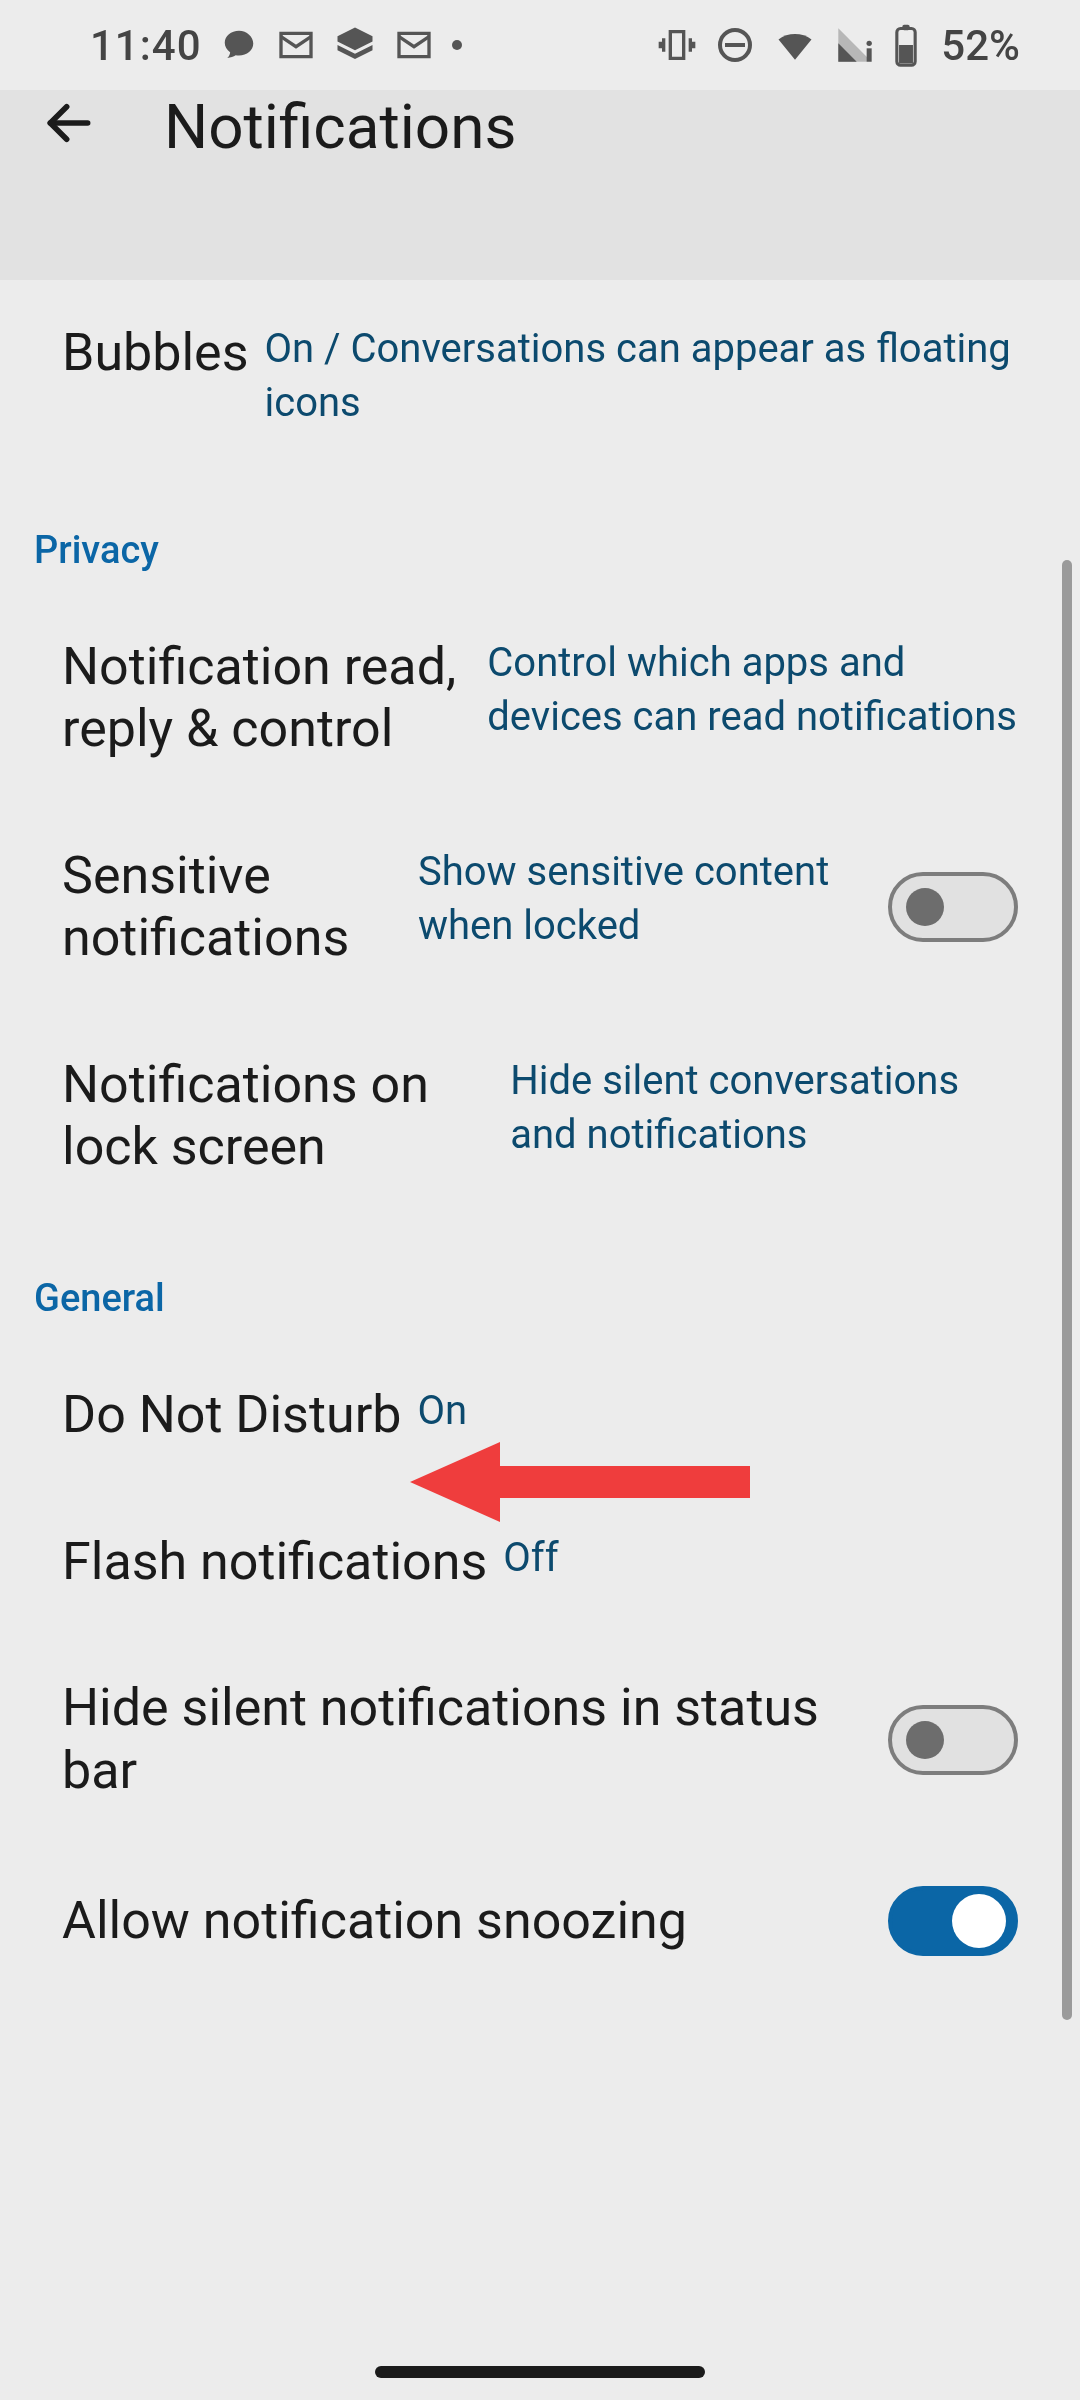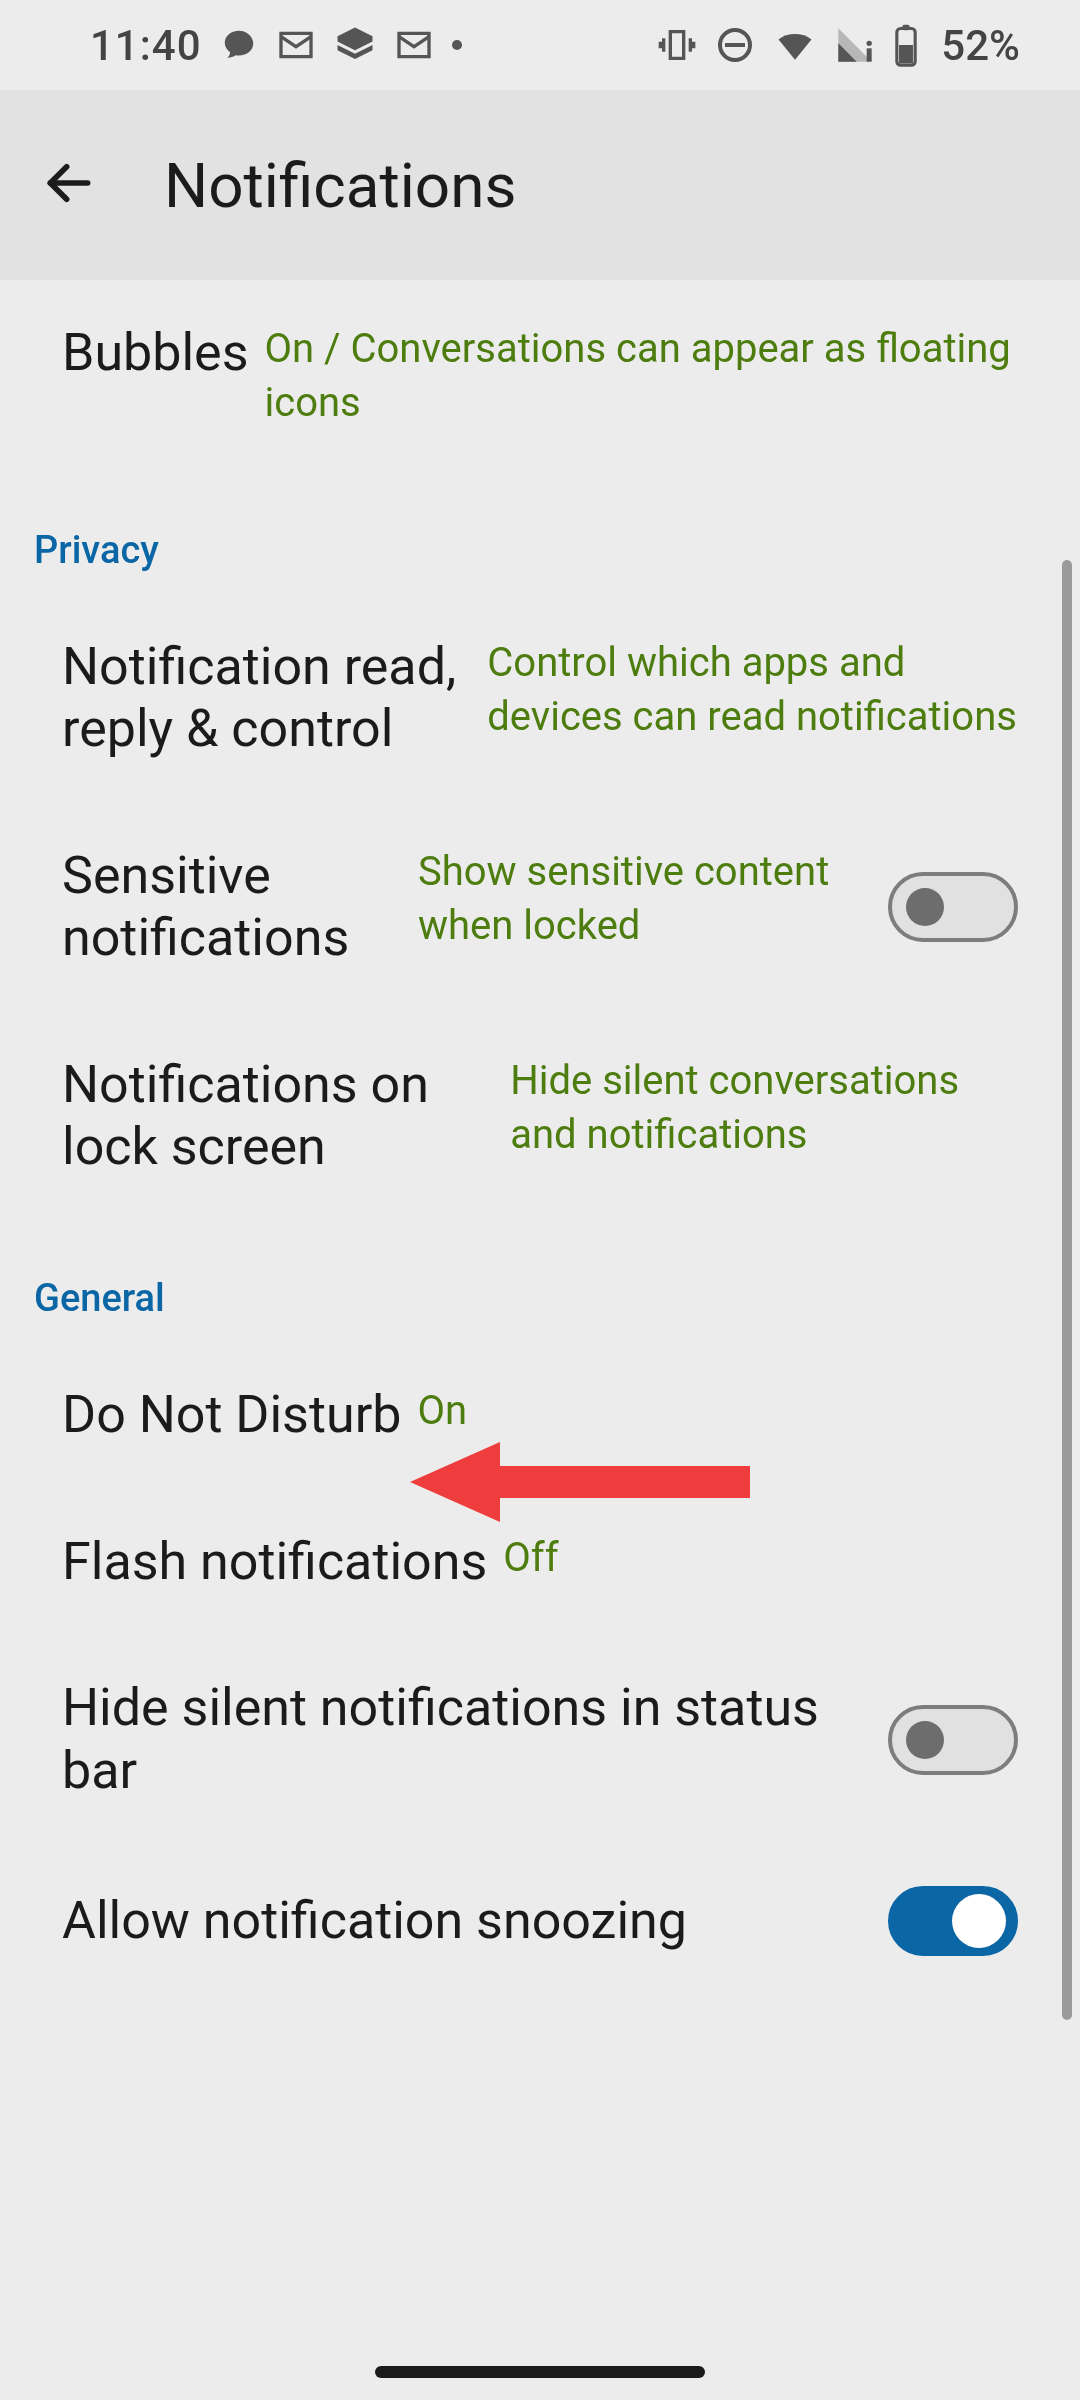--- a/index.html
+++ b/index.html
@@ -29,42 +29,41 @@
   .sb-time { font-size: 42px; font-weight: 500; letter-spacing: 1px; color:#444; }
   .sb-icon { display: inline-flex; align-items: center; justify-content: center; }
   .sb-icon svg { display:block; }
   .sb-batt-txt { font-size: 42px; font-weight: 500; color:#444; margin-left:4px;}
   .sb-dot { width:10px; height:10px; border-radius:50%; background:#555; }
 
   
   .appbar {
     height: 190px;
     display: flex;
-    align-items: center;
     padding: 0 34px;
     gap: 60px;
     background: #e2e2e2;
   }
   .appbar .back { width:70px; height:70px; display:flex; align-items:center; justify-content:center; }
   .appbar-title { font-size: 62px; font-weight: 400; color:#1b1b1b; letter-spacing:0px; }
 
   
   .content {
     padding-bottom: 40px;
   }
   .row {
     padding: 42px 62px;
     display: flex;
     align-items: center;
     justify-content: space-between;
     gap: 40px;
   }
   .row .txts { flex: 1; display:flex; gap:16px; }
   .row-title { font-size: 52px; color:#1b1b1b; line-height:1.2; }
-  .row-sub   { font-size: 40px; color:#4d7c0f; line-height:1.35; }
+  .row-sub   { font-size: 40px; color:#0c4a6e; line-height:1.35; }
   .section-label {
     padding: 56px 34px 22px;
     font-size: 38px;
     font-weight: 500;
     color: #0b66a6;
   }
 
   
   .toggle {
     width: 130px;

